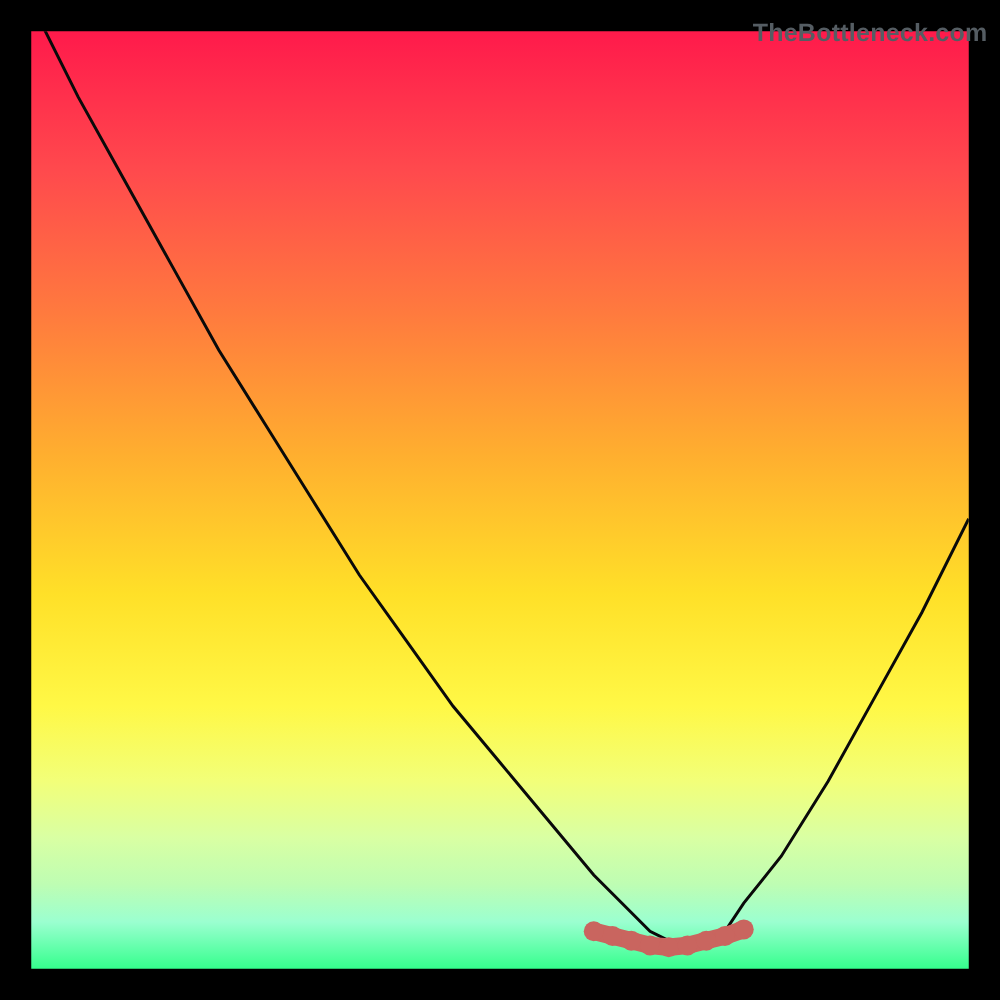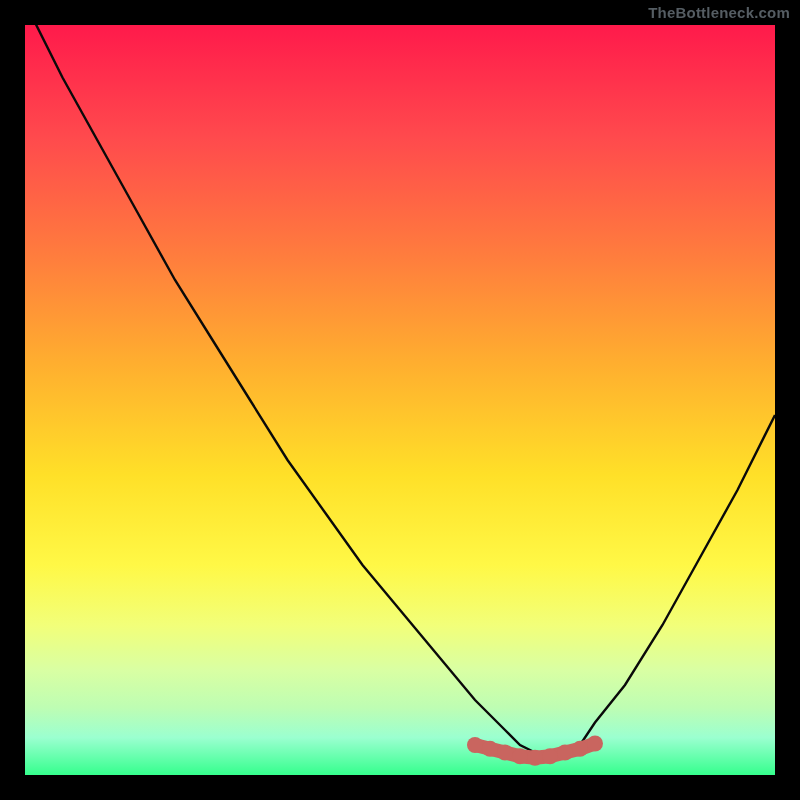--- a/index.html
+++ b/index.html
@@ -33,24 +33,24 @@
       #fff846 72%,
       #f2ff79 80%,
       #d9ffa3 86%,
       #befdb3 91%,
       #9bffd0 95%,
       #35ff8d 100%
     );
   }
   .attribution {
     position: absolute;
-    top: 4px;
+    top: 16px;
     right: 10px;
     color: #555d63;
-    font-size: 15px;
+    font-size: 20px;
     font-weight: 600;
     letter-spacing: 0.2px;
   }
   svg {
     position: absolute;
     left: 0;
     top: 0;
   }
 </style>
 </head>

